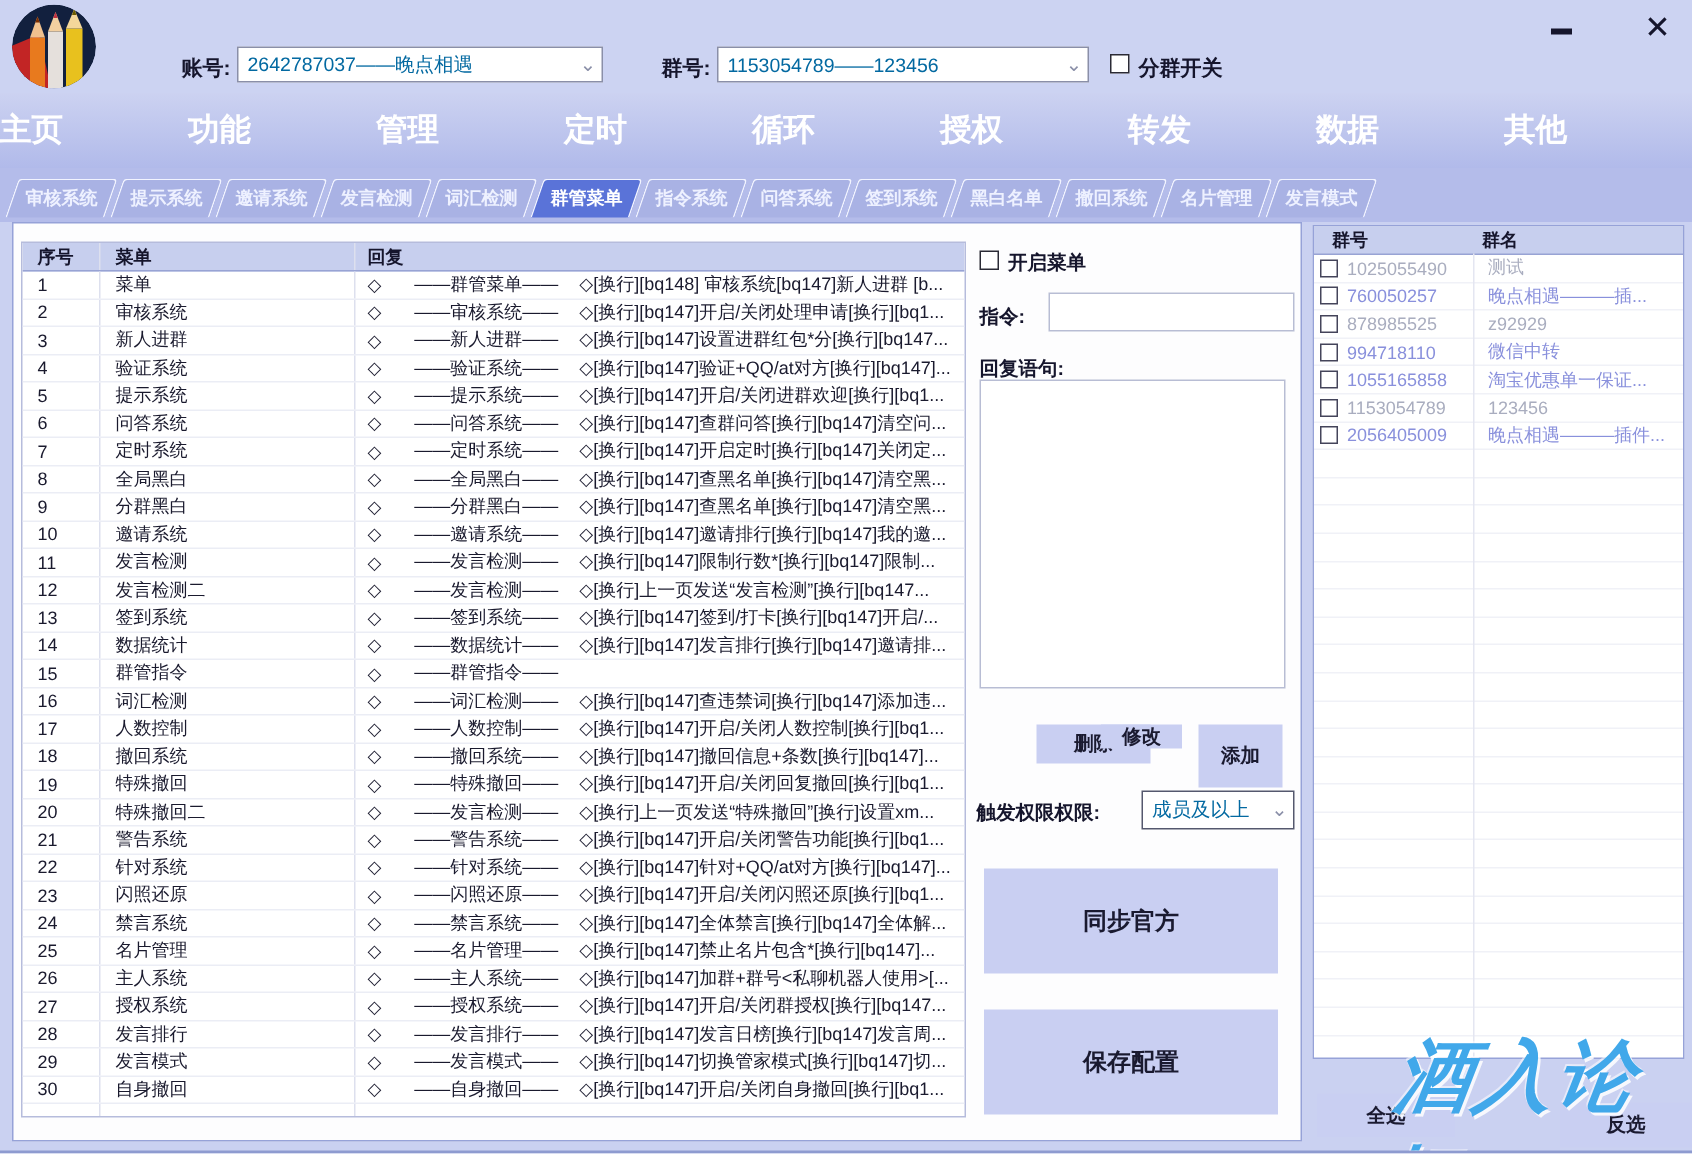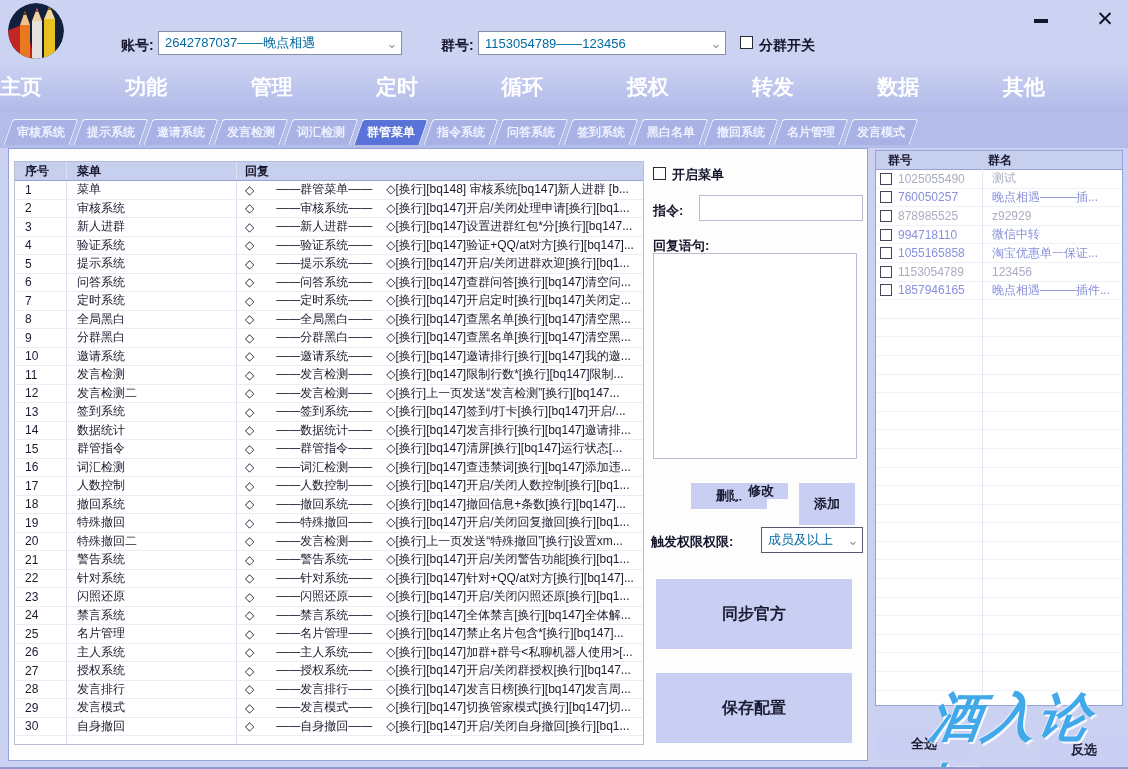--- a/index.html
+++ b/index.html
@@ -301,21 +301,20 @@
               <span class="rt-title">——数据统计——</span>
               <span class="rt-text">◇[换行][bq147]发言排行[换行][bq147]邀请排...</span>
             </span>
           </div>
           <div class="mt-row">
             <span class="c-num">15</span>
             <span class="c-menu">群管指令</span>
             <span class="c-reply">
               <span class="rt-diamond">◇</span>
               <span class="rt-title">——群管指令——</span>
-              <span class="rt-text">◇[换行][bq147]清屏[换行][bq147]运行状态[...</span>
             </span>
           </div>
           <div class="mt-row">
             <span class="c-num">16</span>
             <span class="c-menu">词汇检测</span>
             <span class="c-reply">
               <span class="rt-diamond">◇</span>
               <span class="rt-title">——词汇检测——</span>
               <span class="rt-text">◇[换行][bq147]查违禁词[换行][bq147]添加违...</span>
             </span>
@@ -509,21 +508,21 @@
           <span class="g-num tone-blue">1055165858</span>
           <span class="g-name tone-blue">淘宝优惠单一保证...</span>
         </div>
         <div class="gt-row">
           <span class="g-chk"></span>
           <span class="g-num tone-gray">1153054789</span>
           <span class="g-name tone-gray">123456</span>
         </div>
         <div class="gt-row">
           <span class="g-chk"></span>
-          <span class="g-num tone-blue">1857946165</span>
+          <span class="g-num tone-blue">2056405009</span>
           <span class="g-name tone-blue">晚点相遇———插件...</span>
         </div>
         <div class="gt-row"></div>
         <div class="gt-row"></div>
         <div class="gt-row"></div>
         <div class="gt-row"></div>
         <div class="gt-row"></div>
         <div class="gt-row"></div>
         <div class="gt-row"></div>
         <div class="gt-row"></div>

